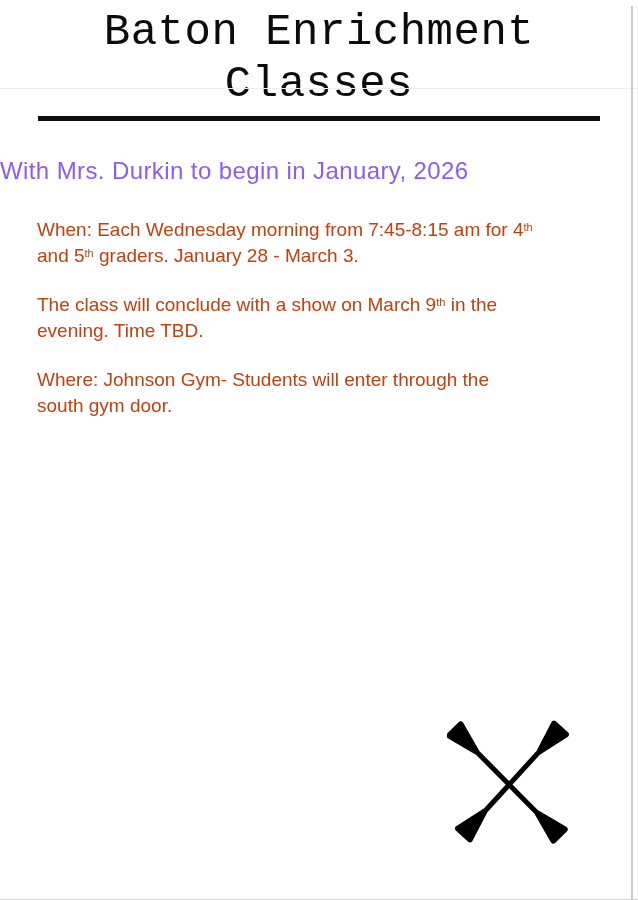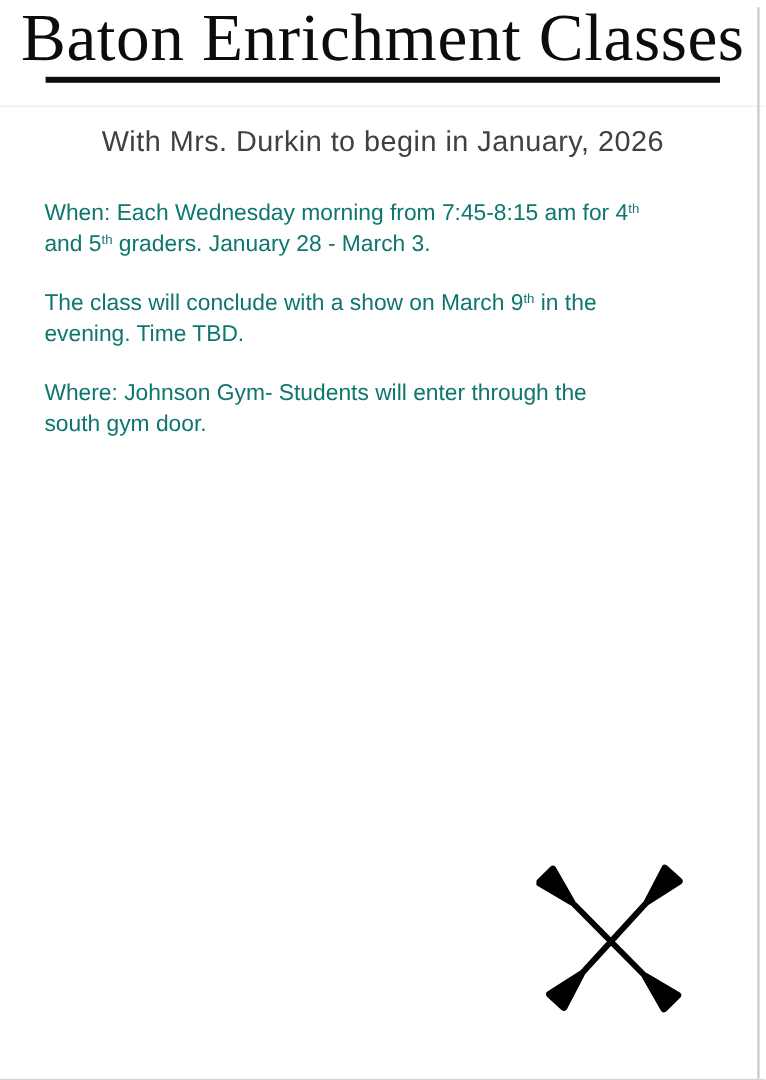--- a/index.html
+++ b/index.html
@@ -12,55 +12,54 @@
     font-family: "Liberation Sans", sans-serif;
   }
   .page {
     position: relative;
     width: 638px;
     height: 900px;
   }
   .title {
     margin: 6px 0 0 0;
     text-align: center;
-    font-family: Liberation Serif, serif;
+    font-family: Liberation Mono, monospace;
     font-weight: 500;
-    font-size: 56px;
+    font-size: 44px;
     line-height: 52px;
     letter-spacing: 0.5px;
     color: #0c0c0c;
   }
   .title-underline {
     width: 562px;
     height: 5px;
     background: #0e0e0e;
     margin: 6px auto 0 auto;
   }
   .faint-rule {
     position: absolute;
     left: 0;
     top: 82px;
     width: 638px;
     height: 1px;
     background: #ededed;
   }
   .subtitle {
     margin: 35px 0 0 0;
-    text-align: center;
     font-weight: 400;
     font-size: 24px;
     line-height: 29px;
     letter-spacing: 0.4px;
-    color: #404040;
+    color: #8b5cf6;
   }
   .body-text {
     margin: 32px 28px 0 37px;
     font-size: 19px;
     line-height: 26px;
-    color: #0f766e;
+    color: #c2410c;
   }
   .body-text p {
     margin: 0 0 23px 0;
   }
   .body-text sup {
     font-size: 0.58em;
     line-height: 0;
     vertical-align: 0.5em;
   }
   .batons {

